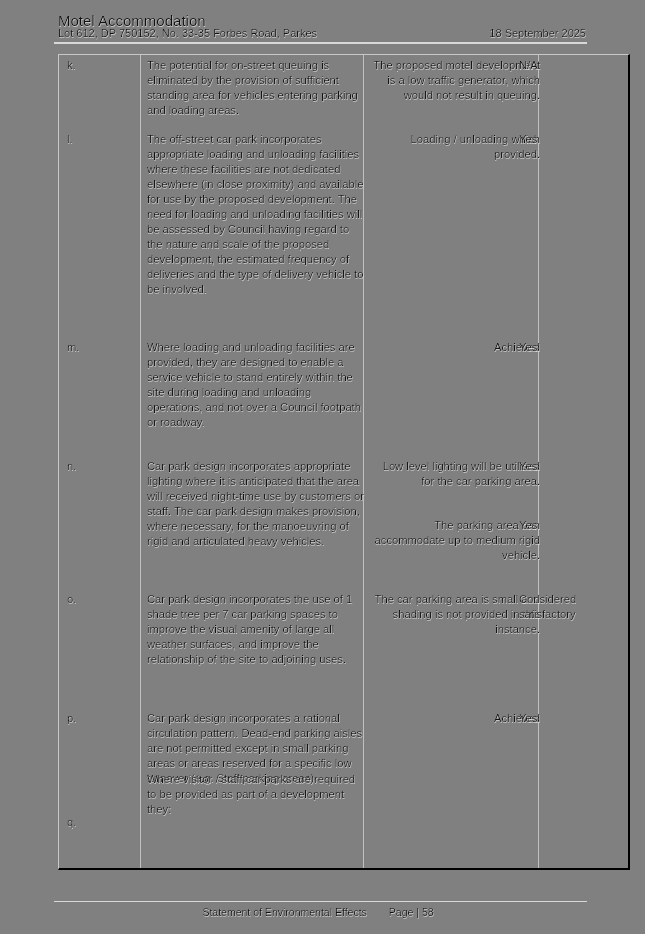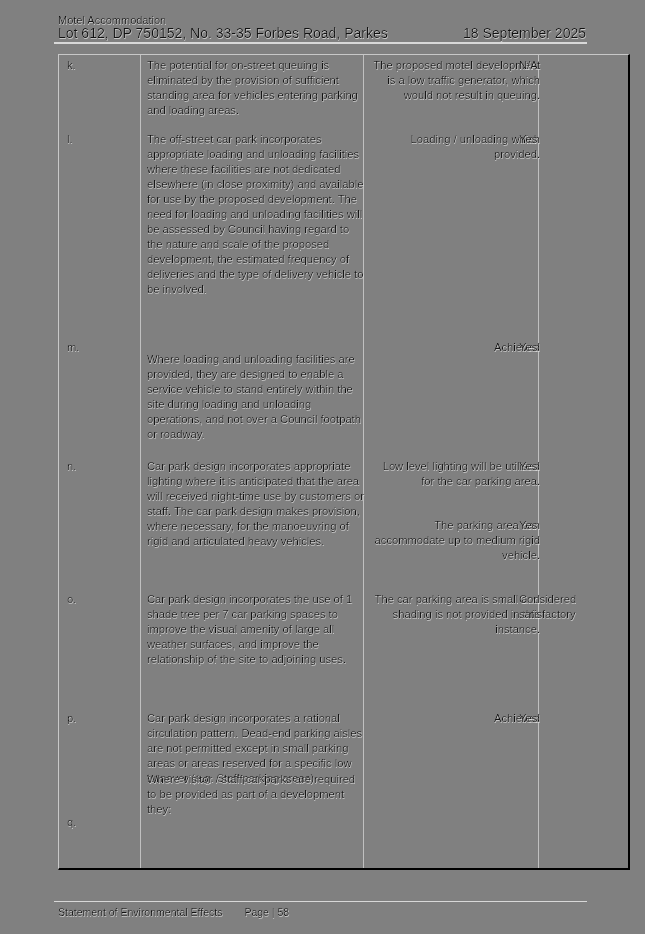--- a/index.html
+++ b/index.html
@@ -13,22 +13,22 @@
   }
   .txt {
     font-size: 11.2px;
     line-height: 15px;
     color: #111;
     text-shadow: 0 0 0.6px #fff, 0.5px 0.5px 0 rgba(255,255,255,0.55);
   }
   .header {
     position: absolute; left: 58px; top: 14px; width: 528px;
   }
-  .header .line1 { font-size: 11px; line-height: 13px; }
-  .header .row2 { display: flex; justify-content: space-between; font-size: 14px; line-height: 13px; }
+  .header .line1 { font-size: 15px; line-height: 13px; }
+  .header .row2 { display: flex; justify-content: space-between; font-size: 11px; line-height: 13px; }
   .header-rule {
     position: absolute; left: 54px; top: 42px; width: 533px; height: 2px;
     background: #d8d8d8;
   }
   .table {
     position: absolute;
     left: 58px; top: 54px;
     width: 572px; height: 816px;
     border-top: 1px solid #c8c8c8;
     border-left: 1px solid #c8c8c8;
@@ -43,21 +43,21 @@
   .c-id { left: 8px; width: 70px; }
   .c-req { left: 88px; width: 218px; }
   .c-resp { left: 311px; width: 170px; text-align: right; }
   .c-comp { left: 460px; width: 80px; }
   .footer-rule {
     position: absolute; left: 54px; top: 901px; width: 533px; height: 1px;
     background: #d8d8d8;
   }
   .footer {
     position: absolute; left: 58px; top: 906px; width: 520px;
-    display: flex; justify-content: flex-start;
+    display: flex; justify-content: center;
     font-size: 10.5px; line-height: 13px; gap: 22px;
   }
 </style>
 </head>
 <body>
 
 <div class="header txt">
   <div class="line1">Motel Accommodation</div>
   <div class="row2">
     <span>Lot 612, DP 750152, No. 33-35 Forbes Road, Parkes</span>
@@ -80,21 +80,21 @@
 
   <div>
     <div class="cell c-id txt" style="top:77px">l.</div>
     <div class="cell c-req txt" style="top:77px">The off-street car park incorporates appropriate loading and unloading facilities where these facilities are not dedicated elsewhere (in close proximity) and available for use by the proposed development. The need for loading and unloading facilities will be assessed by Council having regard to the nature and scale of the proposed development, the estimated frequency of deliveries and the type of delivery vehicle to be involved.</div>
     <div class="cell c-resp txt" style="top:77px">Loading / unloading which provided.</div>
     <div class="cell c-comp txt" style="top:77px">Yes</div>
   </div>
 
   <div>
     <div class="cell c-id txt" style="top:285px">m.</div>
-    <div class="cell c-req txt" style="top:297px">Where loading and unloading facilities are provided, they are designed to enable a service vehicle to stand entirely within the site during loading and unloading operations, and not over a Council footpath or roadway.</div>
+    <div class="cell c-req txt" style="top:285px">Where loading and unloading facilities are provided, they are designed to enable a service vehicle to stand entirely within the site during loading and unloading operations, and not over a Council footpath or roadway.</div>
     <div class="cell c-resp txt" style="top:285px">Achieved</div>
     <div class="cell c-comp txt" style="top:285px">Yes</div>
   </div>
 
   <div>
     <div class="cell c-id txt" style="top:404px">n.</div>
     <div class="cell c-req txt" style="top:404px">Car park design incorporates appropriate lighting where it is anticipated that the area will received night-time use by customers or staff. The car park design makes provision, where necessary, for the manoeuvring of rigid and articulated heavy vehicles.</div>
     <div class="cell c-resp txt" style="top:404px">Low level lighting will be utilised for the car parking area.</div>
     <div class="cell c-comp txt" style="top:404px">Yes</div>
     <div class="cell c-resp txt" style="top:463px">The parking area can accommodate up to medium rigid vehicle.</div>

